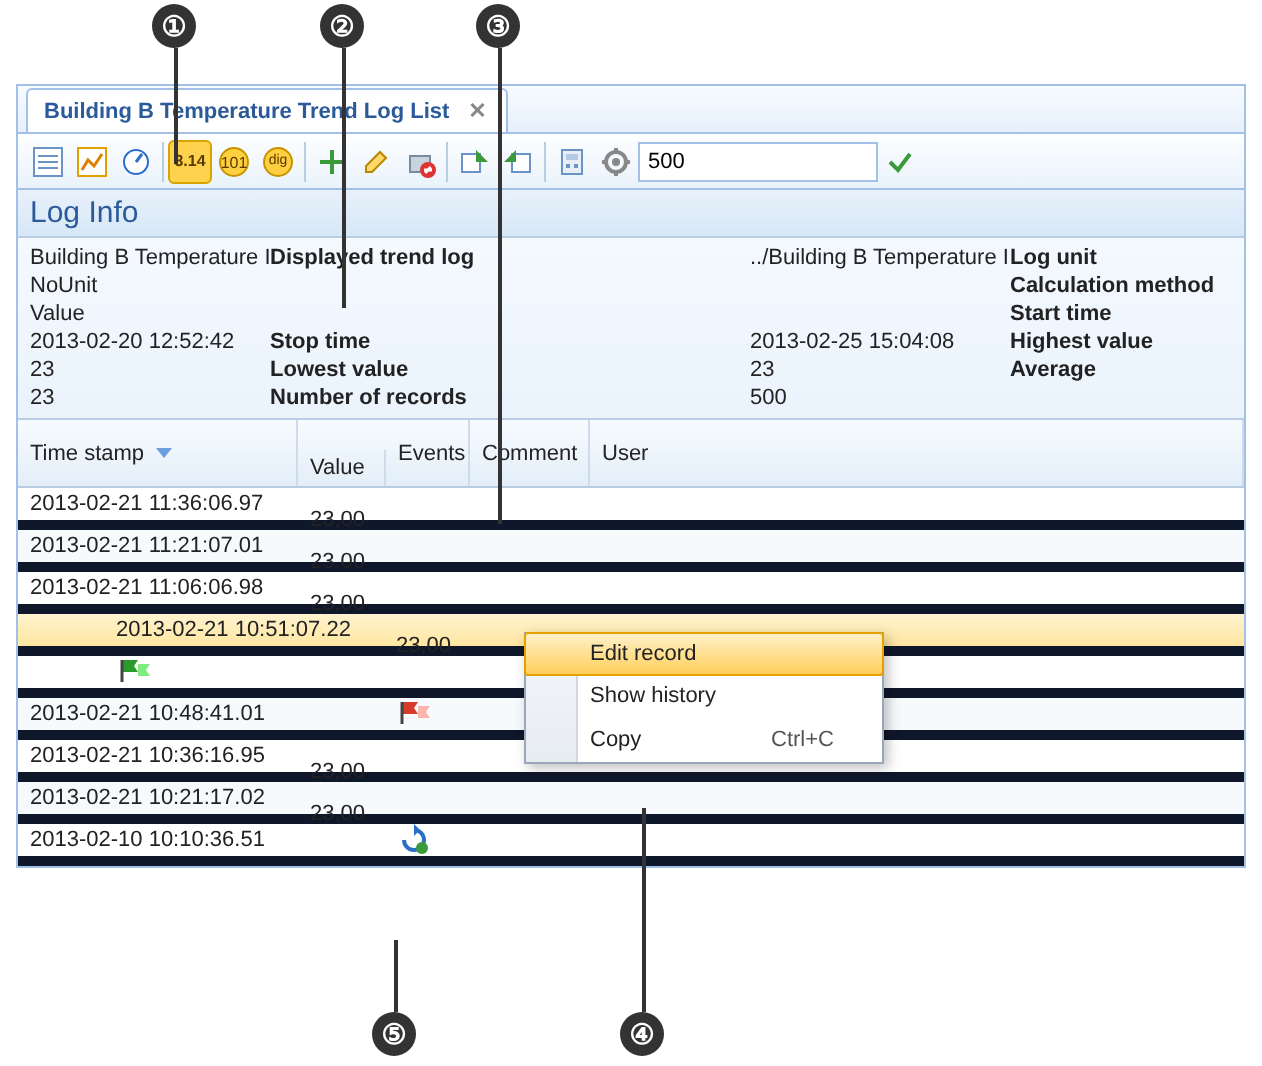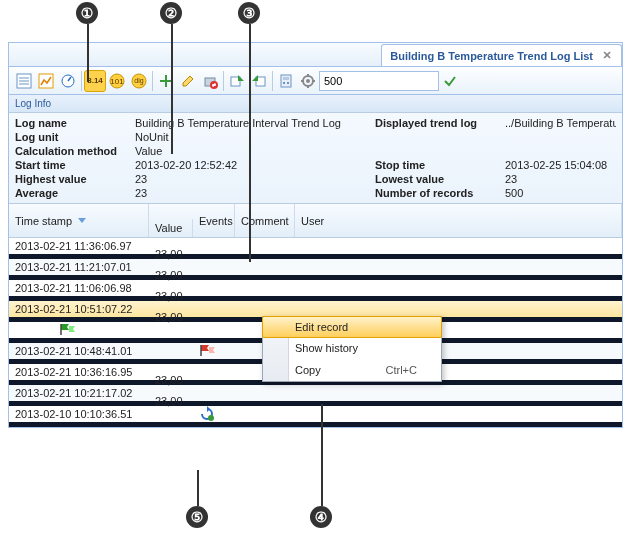--- a/index.html
+++ b/index.html
@@ -1,44 +1,44 @@
 <!DOCTYPE html>
 <html><head>
 <meta charset="utf-8">
 <style>
   * { box-sizing: border-box; }
   html, body { margin:0; padding:0; font-family: Tahoma, Arial, sans-serif; font-size:11px; color:#222; }
   .stage { position:relative; width:631px; height:533px; background:#fff; }
   .callout { position:absolute; width:22px; height:22px; border-radius:50%; background:#333; color:#fff; font-weight:bold; display:flex; align-items:center; justify-content:center; font-size:14px; z-index:50; }
   .line { position:absolute; background:#333; z-index:40; }
   .app { position:absolute; left:8px; top:42px; width:615px; border:1px solid #a3c0e8; background:#fff; }
-  .tabbar { height:24px; background:linear-gradient(#f7fbff,#e6f0fa); border-bottom:1px solid #a3c0e8; display:flex; align-items:flex-end; padding-left:4px;justify-content:flex-end; }
+  .tabbar { height:24px; background:linear-gradient(#f7fbff,#e6f0fa); border-bottom:1px solid #a3c0e8; display:flex; align-items:flex-end; padding-left:4px; }
   .tab { height:22px; border:1px solid #a3c0e8; border-bottom:none; background:#fff; border-radius:3px 3px 0 0; display:flex; align-items:center; padding:0 8px; color:#2b5a9b; font-weight:bold; font-size:11px; position:relative; }
   .tab .close { margin-left:8px; width:12px; height:12px; display:flex; align-items:center; justify-content:center; color:#888; font-size:11px; }
   .toolbar { height:28px; background:linear-gradient(#fdfeff,#e9f2fb); border-bottom:1px solid #a3c0e8; display:flex; align-items:center; padding:0 4px; gap:0; }
   .tbtn { width:22px; height:22px; border:1px solid transparent; border-radius:3px; display:flex; align-items:center; justify-content:center; cursor:pointer; }
   .tsep { width:1px; height:20px; background:#b8cde2; margin:0 2px; }
   .tinput { height:20px; width:120px; border:1px solid #a3c0e8; background:#fff; padding:0 4px; font-size:11px; }
-  .section-hdr { background:linear-gradient(#e8f1fb,#d7e7f7); border-bottom:1px solid #b8cde2; padding:3px 6px; color:#2b5a9b; font-size:10px; }
+  .section-hdr { background:linear-gradient(#e8f1fb,#d7e7f7); border-bottom:1px solid #b8cde2; padding:3px 6px; color:#2b5a9b; font-size:15px; }
   .infogrid { display:grid; grid-template-columns:120px 240px 130px auto; padding:4px 6px; column-gap:0; row-gap:2px; background:linear-gradient(#f4f9fe,#eaf3fc); border-bottom:1px solid #b8cde2; font-size:11px;}
   .infogrid .lbl { font-weight:bold; white-space:nowrap; overflow:hidden; text-overflow:clip;}
   .infogrid .val { white-space:nowrap; overflow:hidden; text-overflow:clip;}
   .grid-head { display:flex; background:linear-gradient(#f7fbff,#e3eef8); border-bottom:1px solid #b8cde2; font-size:11px; }
   .gh { border-right:1px solid #cddbec; padding:3px 6px; display:flex; align-items:center; gap:4px; }
   .gh.sort::after { content:""; width:0; height:0; border-left:4px solid transparent; border-right:4px solid transparent; border-top:5px solid #6a9edc; margin-left:2px;}
   .col-ts { width:140px; }
   .col-val { width:44px;margin-top:15px; }
   .col-ev { width:42px; }
   .col-cm { width:60px; }
   .col-us { width:auto; flex:1; }
   .rows { }
   .row { display:flex; border-bottom:5px solid #0f172a; height:21px; align-items:center; font-size:11px; }
   .row:nth-child(even){ background:#f6fafd; }
   .cell { padding:0 6px; overflow:hidden; white-space:nowrap; }
-  .row.selected { background:linear-gradient(#fff3cf,#ffe6a0); }
+  .row.selected { background:linear-gradient(#fff3cf,#ffe6a0);padding-left:43px; }
   .ev-icon { width:16px; height:14px; display:inline-block; }
   .ctxmenu { position:absolute; width:180px; border:1px solid #9aa7b8; background:#fff; box-shadow:2px 2px 6px rgba(0,0,0,0.25); z-index:60; font-size:11px; }
   .ctxmenu .gutter { position:absolute; left:0; top:0; bottom:0; width:26px; background:linear-gradient(#f4f6f9,#e7ecf2); border-right:1px solid #d0d7e0;}
   .ctxitem { position:relative; height:22px; display:flex; align-items:center; padding-left:32px; padding-right:24px; }
   .ctxitem.hover { background:linear-gradient(#fff1c9,#ffcf5b); border:1px solid #e6a100; margin:-1px; height:22px; border-radius:2px;}
   .ctxitem .sc { margin-left:auto; color:#555; }
   svg { display:block; }
 </style>
 </head>
 <body>
@@ -159,21 +159,20 @@
       <div class="tbtn">
         <svg width="16" height="16">
             <polyline points="3,8 7,12 13,4" fill="none" stroke="#3a9a3a" stroke-width="2"></polyline>
           </svg>
       </div>
     </div>
 
     <div class="section-hdr">Log Info</div>
 
     <div class="infogrid">
-      <div class="lbl">Log name</div>
       <div class="val">Building B Temperature Interval Trend Log</div>
       <div class="lbl">Displayed trend log</div>
       <div class="val">../Building B Temperature Interva</div>
 
       <div class="lbl">Log unit</div>
       <div class="val">NoUnit</div>
       <div></div>
         <div></div>
 
       <div class="lbl">Calculation method</div>

